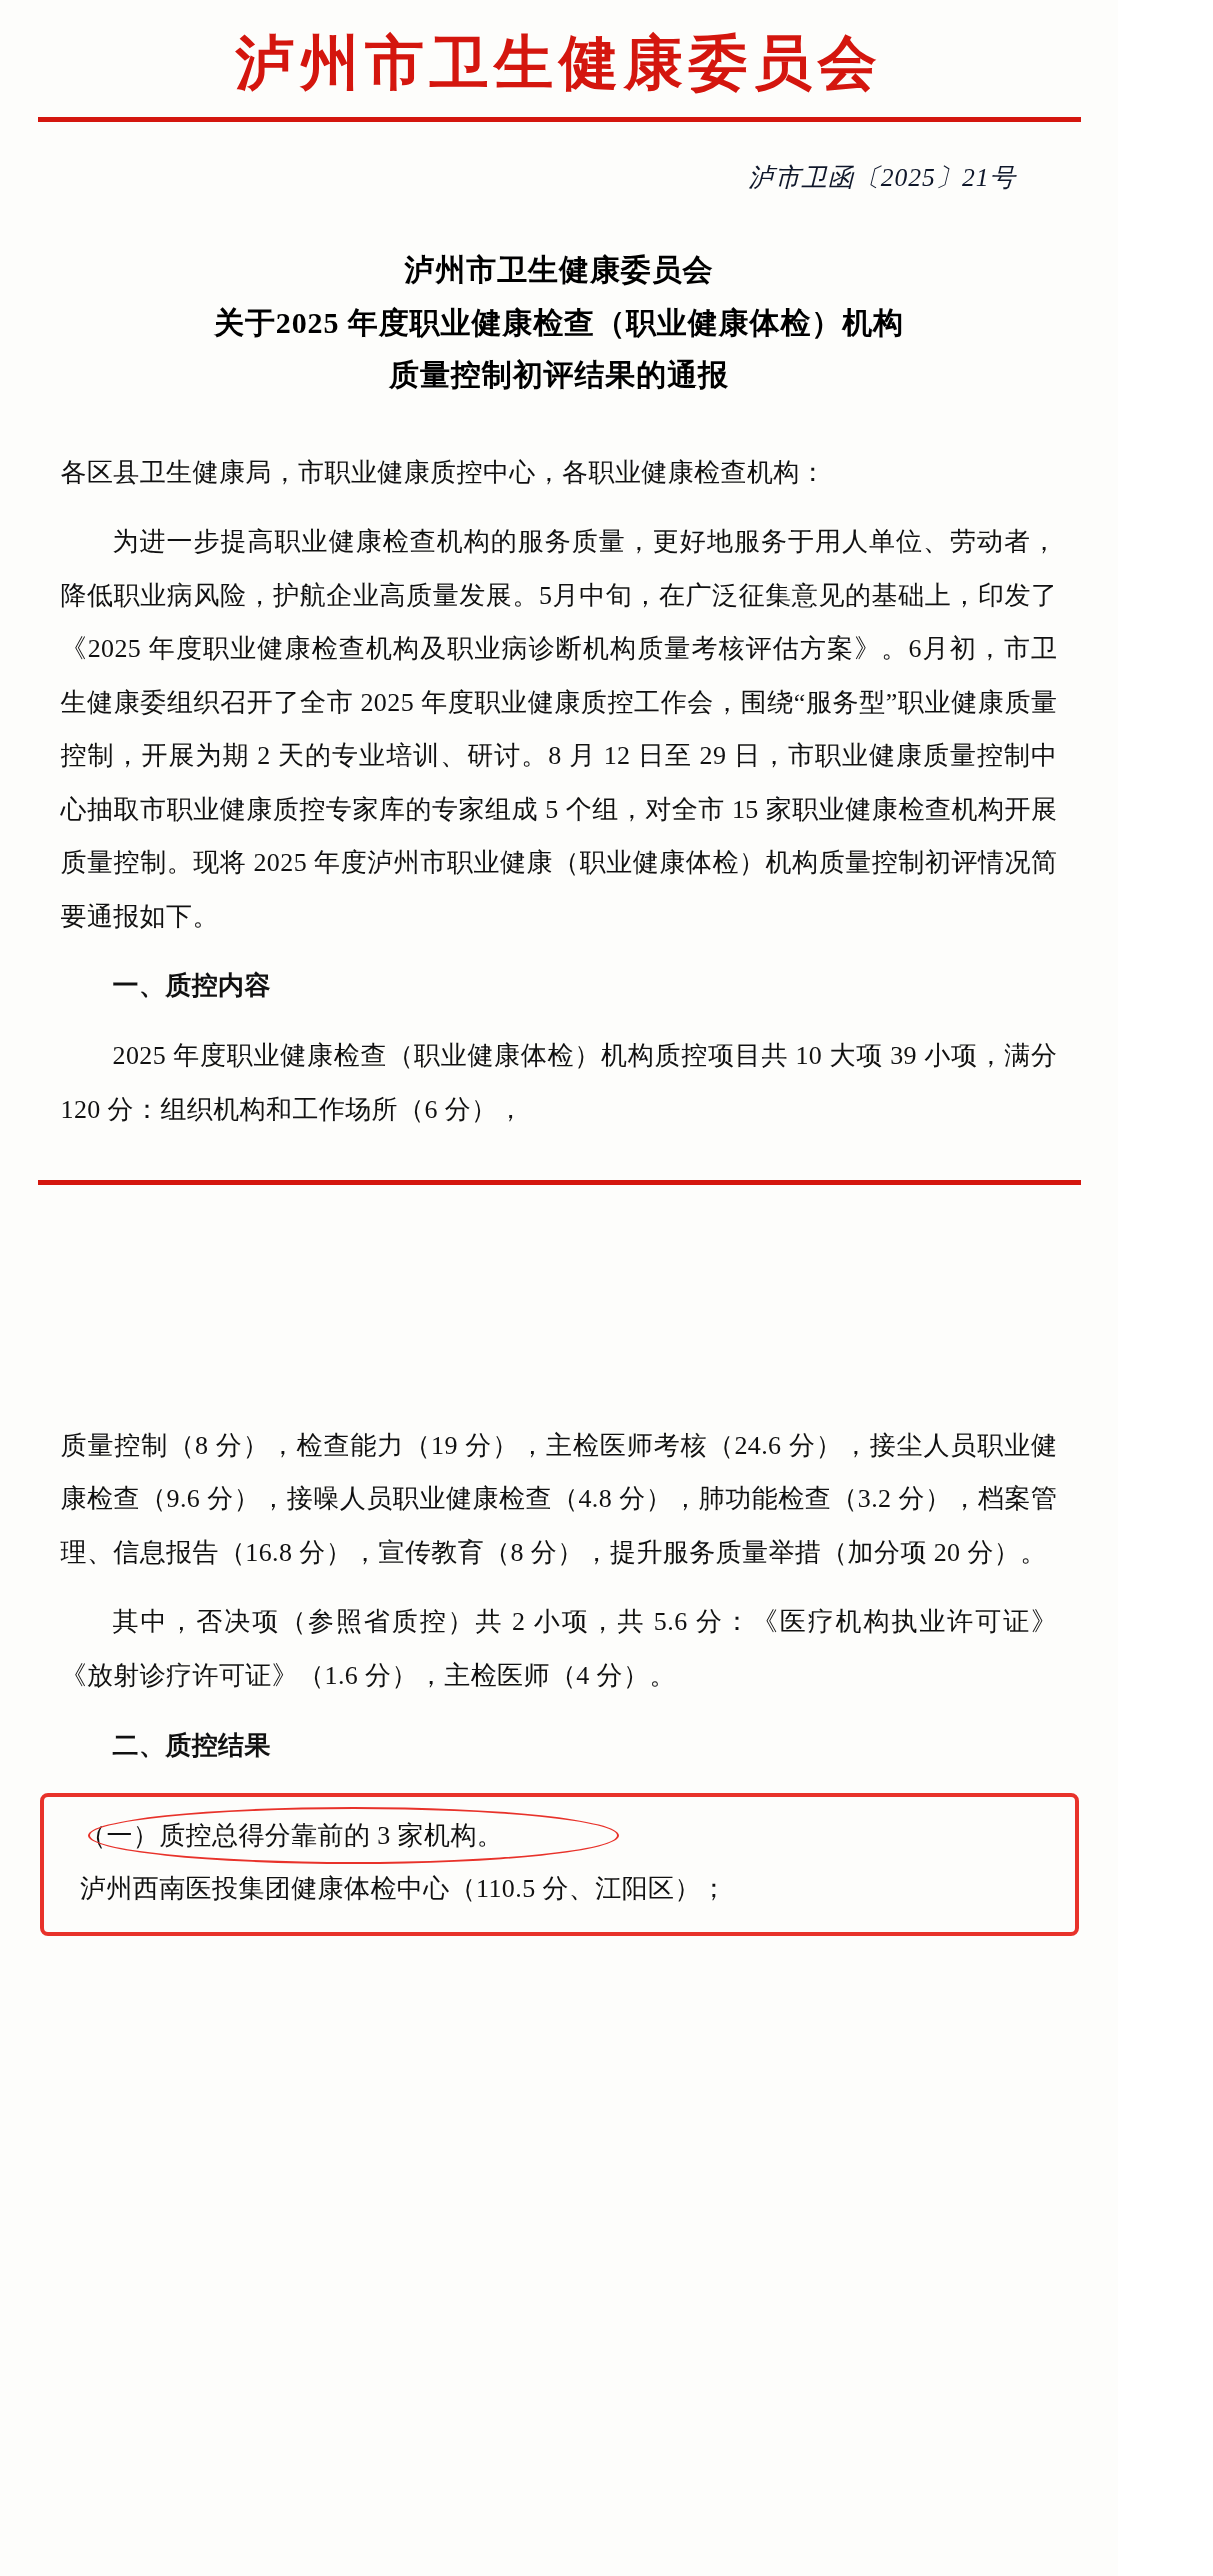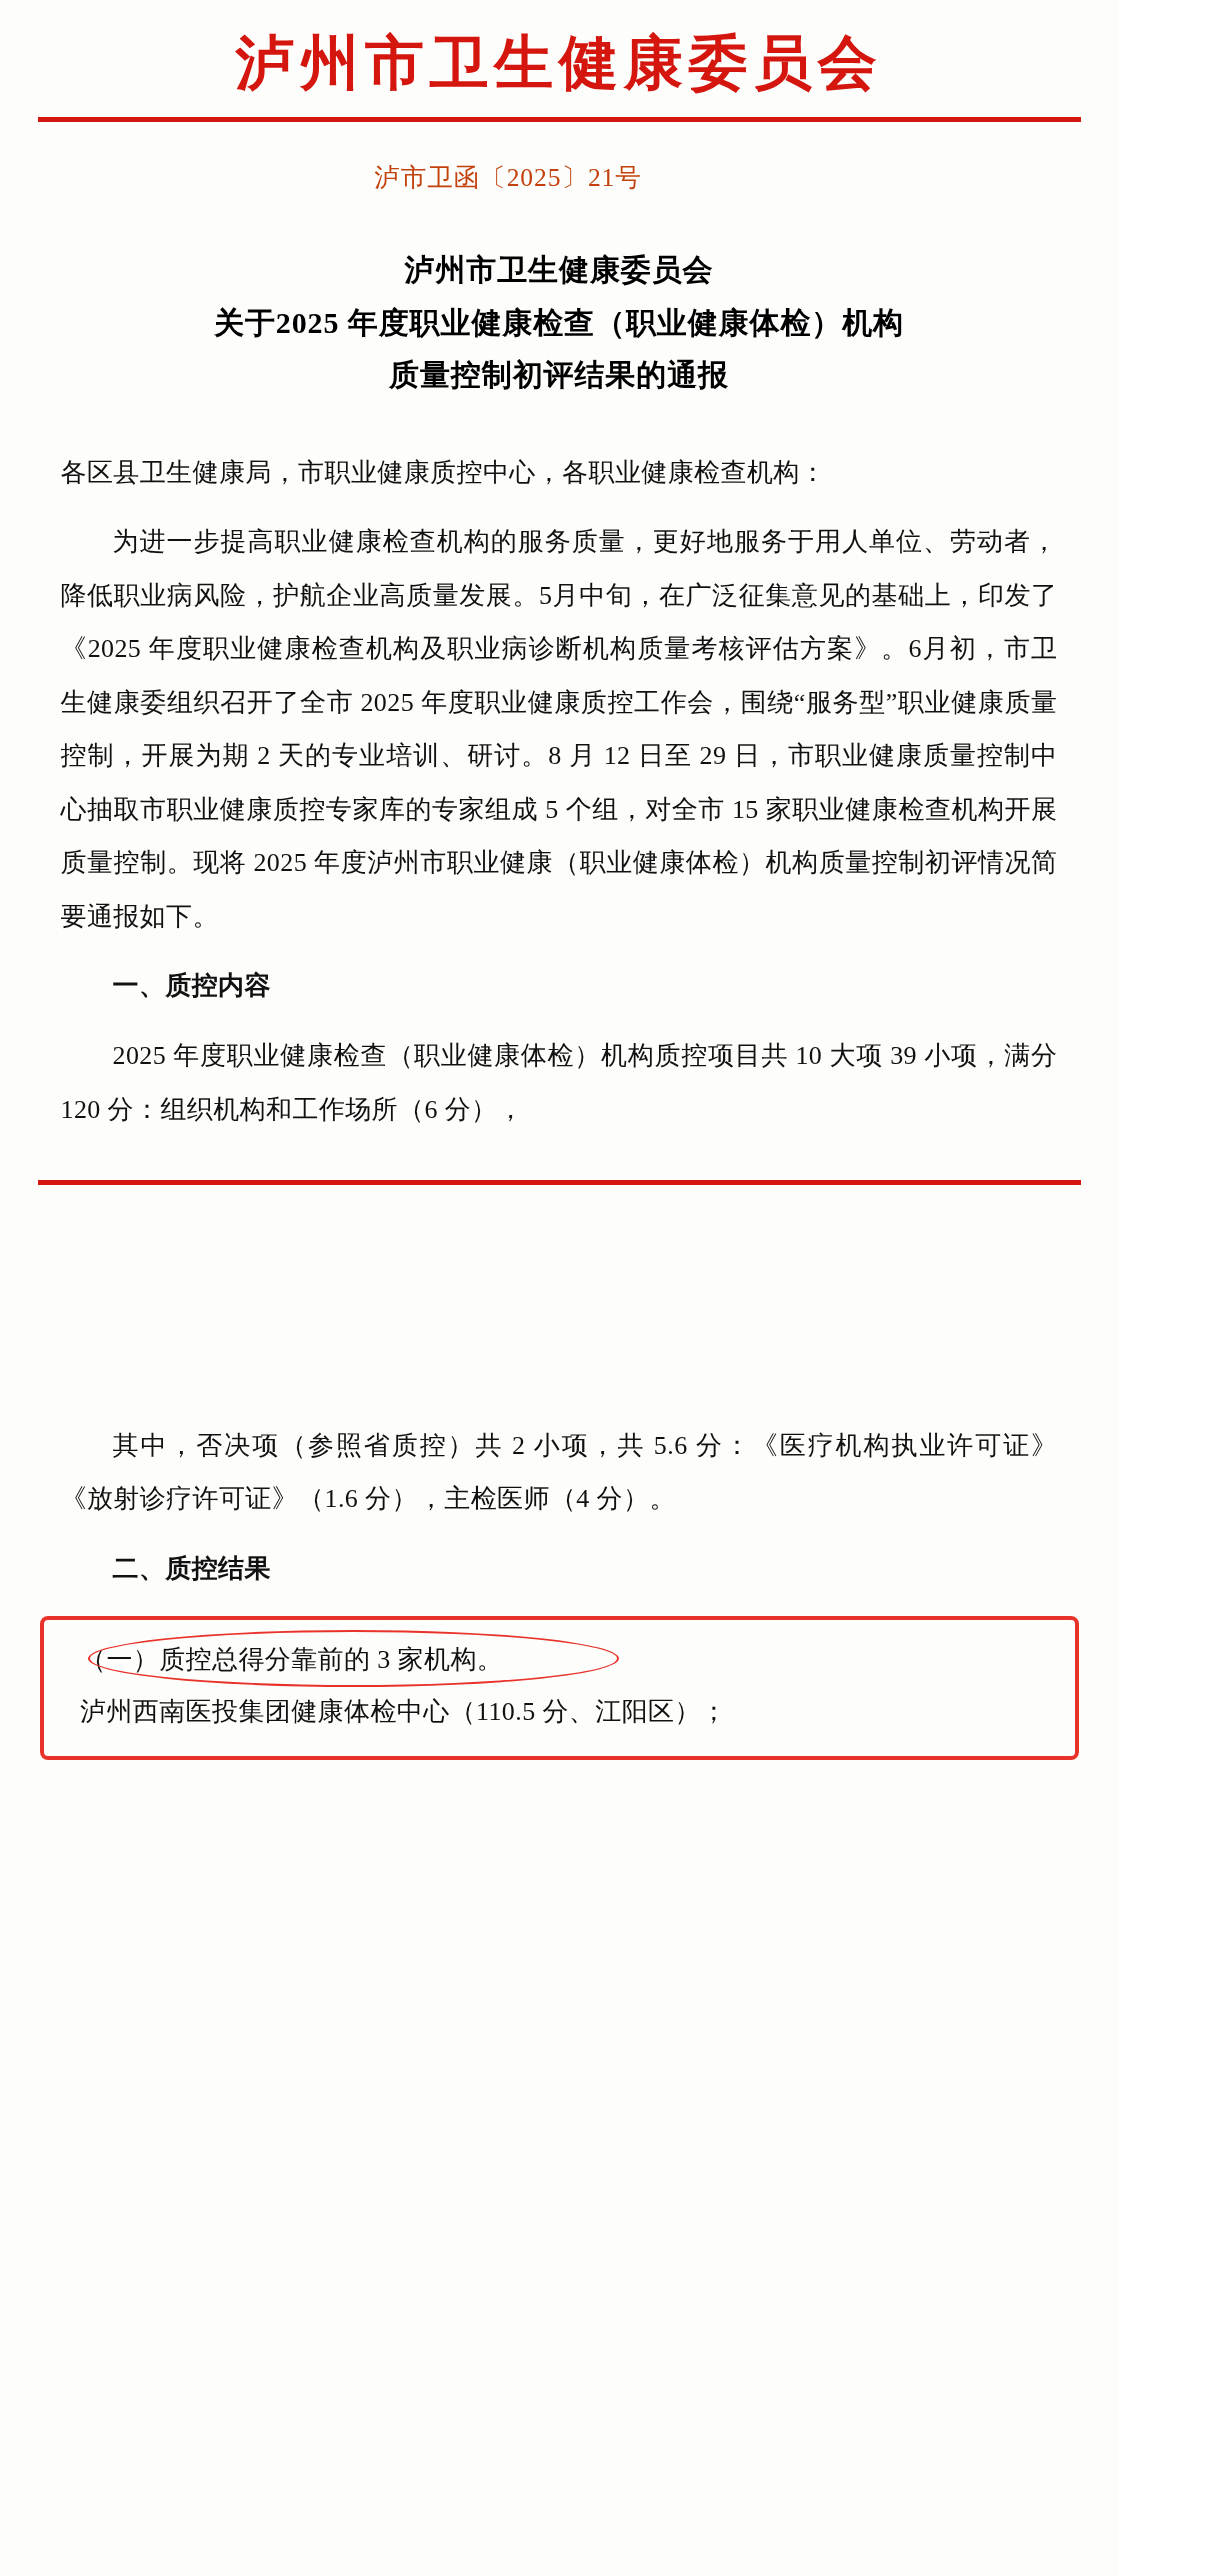--- a/index.html
+++ b/index.html
@@ -35,24 +35,26 @@
     padding: 0 38px;
   }
   .header-rule {
     margin: 21px auto 0 auto;
     width: 1043px;
     height: 4.7px;
     background: #d4160e;
   }
   .doc-number {
     margin-top: 38px;
+    text-align: right;
     padding-right: 102px;
     font-size: 25.6px;
     letter-spacing: 0.9px;
-    color: #c2410c;
+    color: #0f172a;
+    font-style: italic;
   }
   
   .title-block {
     margin-top: 49px;
     text-align: center;
     font-weight: 700;
     font-size: 30px;
     line-height: 1.75;
     letter-spacing: 0.9px;
     color: #000;
@@ -149,20 +151,21 @@
     <p>各区县卫生健康局，市职业健康质控中心，各职业健康检查机构：</p>
     <p class="p-indent">为进一步提高职业健康检查机构的服务质量，更好地服务于用人单位、劳动者，降低职业病风险，护航企业高质量发展。5月中旬，在广泛征集意见的基础上，印发了《2025 年度职业健康检查机构及职业病诊断机构质量考核评估方案》。6月初，市卫生健康委组织召开了全市 2025 年度职业健康质控工作会，围绕“服务型”职业健康质量控制，开展为期 2 天的专业培训、研讨。8 月 12 日至 29 日，市职业健康质量控制中心抽取市职业健康质控专家库的专家组成 5 个组，对全市 15 家职业健康检查机构开展质量控制。现将 2025 年度泸州市职业健康（职业健康体检）机构质量控制初评情况简要通报如下。</p>
     <p class="section-heading">一、质控内容</p>
     <p class="p-indent">2025 年度职业健康检查（职业健康体检）机构质控项目共 10 大项 39 小项，满分 120 分：组织机构和工作场所（6 分），</p>
   </div>
 
   <div class="fragment-divider"></div>
   <div class="fragment-gap"></div>
 
   <div class="body-text">
+    <p>质量控制（8 分），检查能力（19 分），主检医师考核（24.6 分），接尘人员职业健康检查（9.6 分），接噪人员职业健康检查（4.8 分），肺功能检查（3.2 分），档案管理、信息报告（16.8 分），宣传教育（8 分），提升服务质量举措（加分项 20 分）。</p>
     <p class="p-indent">其中，否决项（参照省质控）共 2 小项，共 5.6 分：《医疗机构执业许可证》《放射诊疗许可证》（1.6 分），主检医师（4 分）。</p>
     <p class="section-heading">二、质控结果</p>
   </div>
 
   <div class="highlight-box">
     <div class="body-inner">
       <div class="ellipse-wrap">
         <span>（一）质控总得分靠前的 3 家机构。</span>
         <span class="ellipse-outline"></span>
       </div>

